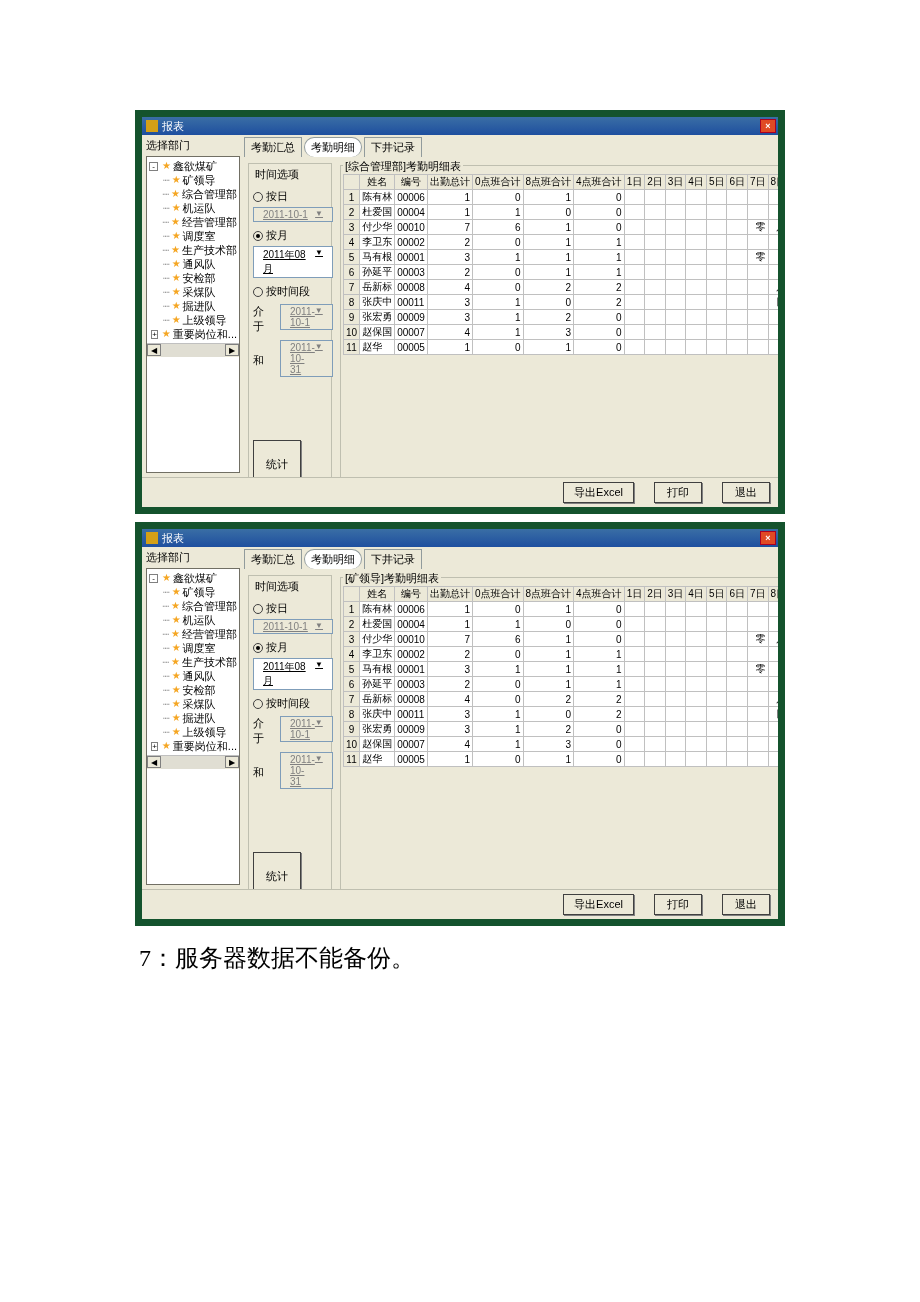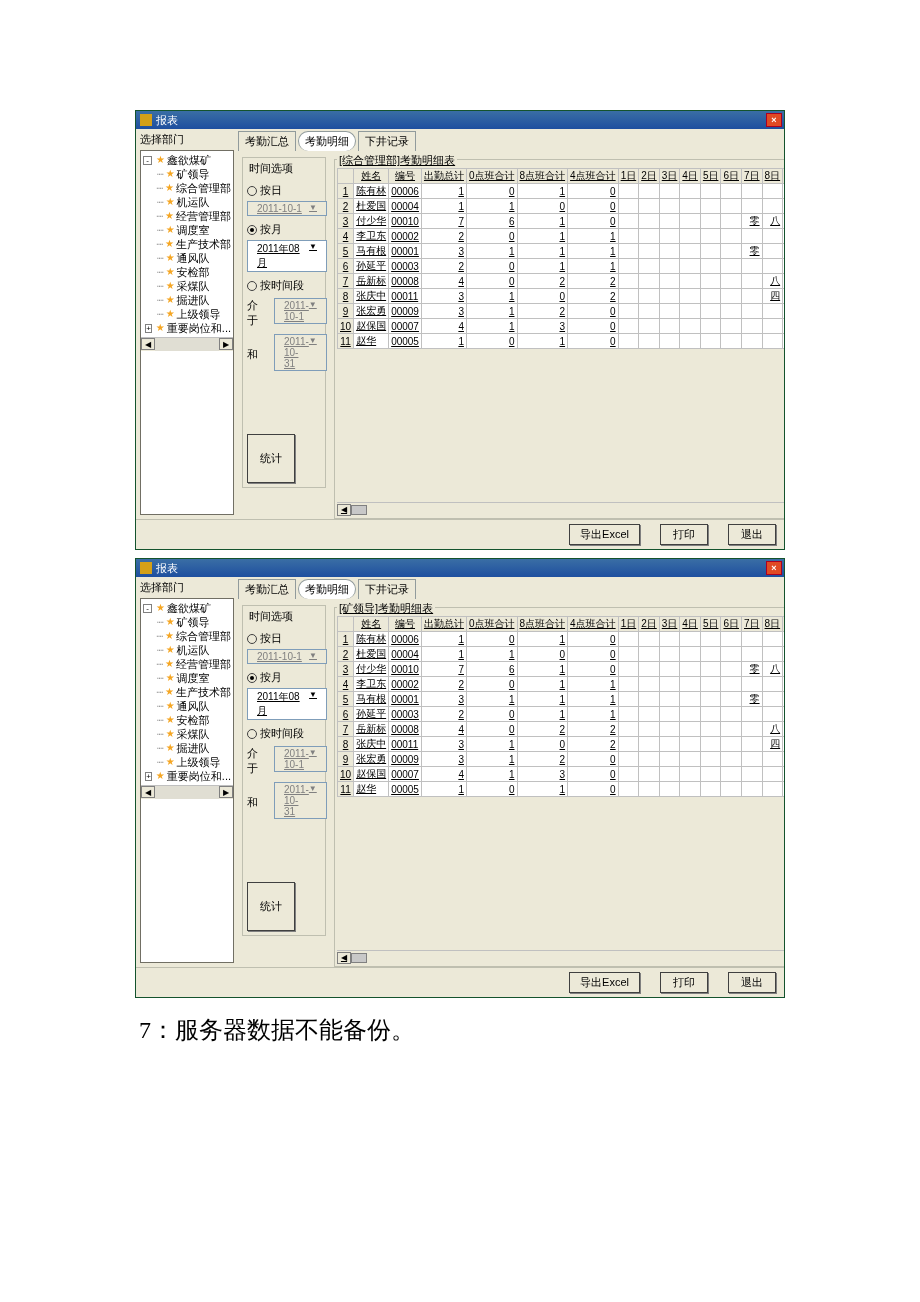--- a/index.html
+++ b/index.html
@@ -1,23 +1,23 @@
 <!DOCTYPE html>
 <html><head>
 <meta charset="utf-8">
 <style>
 * { margin: 0; padding: 0; box-sizing: border-box; }
 body { background: #fff; font-family: SimSun, Tahoma, sans-serif; font-size: 11px; color: #000; }
 .page { width: 920px; margin: 0 auto; padding: 110px 135px 0 135px; }
-.window { border: 1px solid #14532d; margin-bottom: 8px; }
+.window { border: 7px solid #14532d; margin-bottom: 8px; }
 .titlebar { background: linear-gradient(#3a6ea5, #1e4f9f); height: 18px; color: #fff; display: flex; align-items: center; padding: 0 2px 0 4px; font-size: 11px; }
 .titlebar-icon { width: 12px; height: 12px; background: #d4a017; margin-right: 4px; }
 .titlebar-spacer { flex: 1; }
 .close-btn { width: 16px; height: 14px; background: #e04a24; color: #fff; display: flex; align-items: center; justify-content: center; font-weight: bold; font-size: 9px; border: 1px solid #a02; cursor: pointer; }
-.client { background: #ece9d8; height: 420px; position: relative; display: flex; flex-direction: column; }
+.client { background: #ece9d8; height: 372px; position: relative; display: flex; flex-direction: column; }
 .top { display: flex; flex: 1; overflow: hidden; }
 .left { width: 102px; background: #ece9d8; display: flex; flex-direction: column; border-right: 0; }
 .left-label { padding: 3px 4px; font-size: 11px; }
 .tree-box { flex: 1; background: #fff; border: 1px solid #716f64; margin: 0 4px 4px 4px; overflow: hidden; position: relative; }
 .tree { padding: 2px; font-size: 11px; line-height: 14px; }
 .tree-item { display: flex; align-items: center; white-space: nowrap; }
 .tree-toggle { width: 9px; height: 9px; border: 1px solid #808080; display: inline-flex; align-items: center; justify-content: center; font-size: 8px; margin-right: 2px; line-height: 7px; }
 .tree-star { color: #f5a623; margin: 0 2px; font-size: 10px; }
 .tree-indent { width: 14px; display: inline-block; }
 .middle { width: 92px; padding: 2px 4px; }
@@ -27,21 +27,21 @@
 .fieldset { border: 1px solid #bfbfb0; padding: 4px; margin-bottom: 4px; }
 .fieldset-label { font-size: 11px; margin-bottom: 4px; margin-top: -10px; background: #ece9d8; display: inline-block; padding: 0 2px; }
 .radio-row { display: flex; align-items: center; gap: 3px; margin: 3px 0; font-size: 11px; }
 .radio { width: 10px; height: 10px; border: 1px solid #404040; border-radius: 50%; display: inline-flex; align-items: center; justify-content: center; }
 .radio.checked::after { content: ""; width: 4px; height: 4px; background: #000; border-radius: 50%; }
 .date-sel { width: 80px; border: 1px solid #7f9db9; background: #fff; font-size: 10px; padding: 1px 9px; display: flex; justify-content: space-between; margin: 2px 16px 6px 0; text-decoration: underline; }
 .date-sel.disabled { background: #ece9d8; color: #808080; }
 .date-sel .arrow { font-size: 8px; }
 .inline-row { display: flex; align-items: center; gap: 16px; font-size: 11px; margin: 2px 0; }
 .btn-stat { margin-top: 55px; padding: 16px 12px; border: 1px solid #404040; background: #ece9d8; font-size: 11px; box-shadow: 1px 1px 0 #808080; cursor: pointer; }
-.right { flex: 1; padding: 0 4px; display: flex; flex-direction: column; text-decoration: underline; }
+.right { flex: 1; padding: 0 4px; display: flex; flex-direction: column; }
 .table-fieldset { border: 1px solid #bfbfb0; flex: 1; display: flex; flex-direction: column; margin-top: 4px; padding: 2px; }
 .table-fieldset-label { font-size: 11px; margin-top: -9px; background: #ece9d8; display: inline-block; padding: 0 2px; align-self: flex-start; }
 .grid-wrap { flex: 1; overflow: hidden; position: relative; }
 .grid { border-collapse: collapse; font-size: 10px; width: 414px; }
 .grid th, .grid td { border: 1px solid #c0c0c0; padding: 0 2px; height: 12px; font-weight: normal; white-space: nowrap; }
 .grid th { background: #ece9d8; }
 .grid td { background: #fff; text-align: right; }
 .grid td.l { text-align: left; }
 .grid .idx { background: #ece9d8; text-align: center; width: 18px; }
 .hscroll { height: 14px; background: #ece9d8; border-top: 1px solid #c0c0c0; display: flex; align-items: center; margin-top: 1px; }

